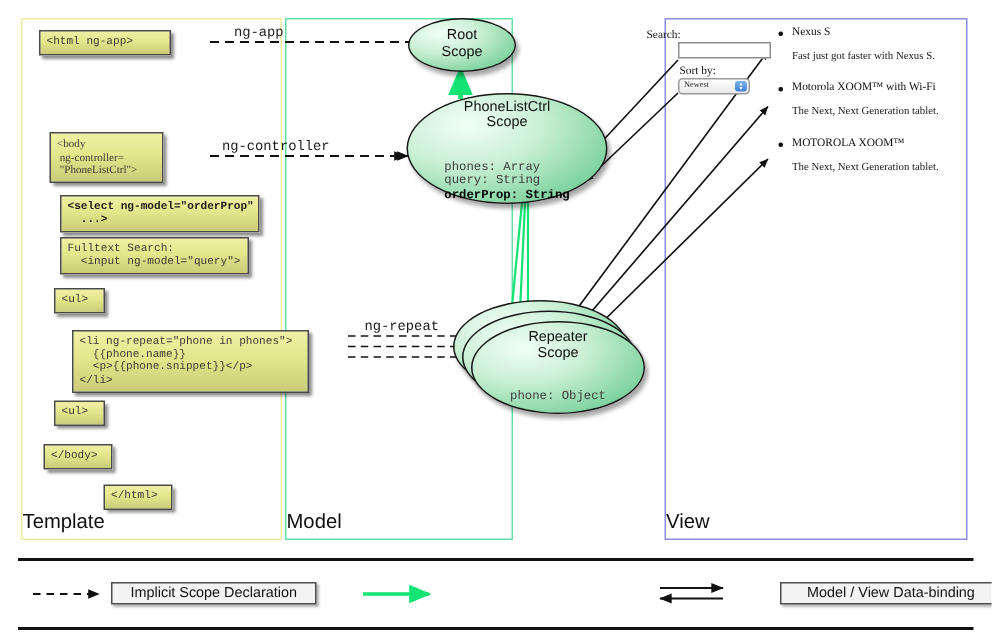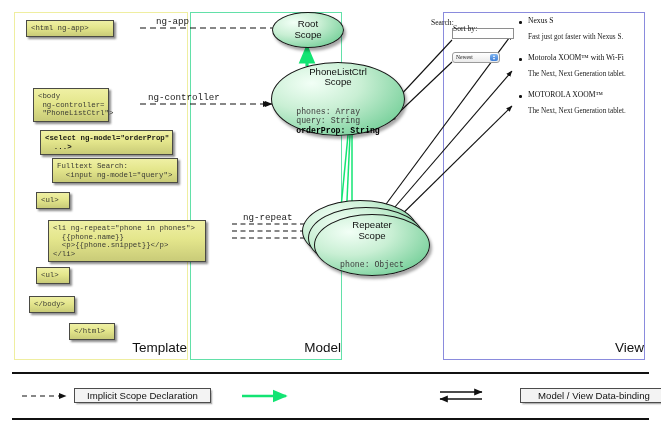--- a/index.html
+++ b/index.html
@@ -14,21 +14,21 @@
 
   
   #wires{position:absolute;left:0;top:0;width:661px;height:425px;pointer-events:none;}
 
   
   .panel{position:absolute;background:#ffffff;box-sizing:border-box;}
   .panel.template{left:14px;top:12px;width:174px;height:348px;border:1.4px solid #efeea0;}
   .panel.model{left:190px;top:12px;width:152px;height:348px;border:1.4px solid #62e0a8;}
   .panel.view{left:443px;top:12px;width:202px;height:348px;border:1.4px solid #8a8bdd;}
   .panel-title{
-    position:absolute;bottom:4px;left:0;right:0;text-align:right;
+    position:absolute;bottom:4px;left:0;right:0;text-align:left;
     font-size:13.5px;color:#101010;font-family:"Liberation Sans", sans-serif;
   }
 
   
   .codebox{
     position:absolute;
     box-sizing:border-box;
     border:1.2px solid #4a4a44;
     background:linear-gradient(180deg,#eff0a4 0%,#e4e68c 45%,#c9cb78 100%);
     box-shadow:2px 2px 2px rgba(0,0,0,0.45);
@@ -165,28 +165,28 @@
     <line x1="270" y1="104" x2="272" y2="104" stroke="#111" stroke-width="1.2" marker-end="url(#ar-black)"></line>
 
     <line x1="22" y1="396" x2="66" y2="396" stroke="#111" stroke-width="1.2" stroke-dasharray="5,4" marker-end="url(#ar-black)"></line>
     <line x1="242" y1="396" x2="286" y2="396" stroke="#13e473" stroke-width="2.4" marker-end="url(#ar-green)"></line>
     <line x1="440" y1="392" x2="482" y2="392" stroke="#111" stroke-width="1.3" marker-end="url(#ar-black)"></line>
     <line x1="482" y1="399" x2="440" y2="399" stroke="#111" stroke-width="1.3" marker-end="url(#ar-black)"></line>
   </svg>
 
   <div class="codebox" style="left:26px;top:20px;width:88px;">&lt;html ng-app&gt;</div>
 
-  <div class="codebox" style="left:33px;top:88px;width:76px;">&lt;body
+  <div class="codebox" style="left:33px;top:88px;width:76px;font-family:Liberation Serif, serif;">&lt;body
  ng-controller=
  "PhoneListCtrl"&gt;</div>
 
   <div class="codebox bold" style="left:40px;top:130px;width:133px;">&lt;select ng-model="orderProp"
   ...&gt;</div>
 
-  <div class="codebox" style="left:52px;top:158px;width:126px;">Fulltext Search:
+  <div class="codebox" style="left:40px;top:158px;width:126px;">Fulltext Search:
   &lt;input ng-model="query"&gt;</div>
 
   <div class="codebox" style="left:36px;top:192px;width:34px;">&lt;ul&gt;</div>
 
   <div class="codebox" style="left:48px;top:220px;width:158px;">&lt;li ng-repeat="phone in phones"&gt;
   {{phone.name}}
   &lt;p&gt;{{phone.snippet}}&lt;/p&gt;
 &lt;/li&gt;</div>
 
   <div class="codebox" style="left:36px;top:267px;width:34px;">&lt;ul&gt;</div>
@@ -226,21 +226,21 @@
       <span>Scope</span>
     </div>
     <div class="props">
       <div>phone: Object</div>
     </div>
   </div>
 
   <div class="v-label" style="left:431px;top:18px;">Search:</div>
   <input class="v-input" style="left: 452px; top: 28px; width: 62px; height: 11px; font-size: 7px;" value="">
 
-  <div class="v-label" style="left:453px;top:24px;">Sort by:</div>
+  <div class="v-label" style="left:453px;top:42px;">Sort by:</div>
   <div class="v-select" style="left:452px;top:52px;width:48px;height:11px;">
     <span>Newest</span>
     <span class="arrowbox"></span>
   </div>
 
   <div class="v-bullet" style="left:519px;top:21px;"></div>
   <div class="v-name" style="left:528px;top:16px;">Nexus S</div>
   <div class="v-snip" style="left:528px;top:33px;">Fast just got faster with Nexus S.</div>
 
   <div class="v-bullet" style="left:519px;top:58px;"></div>

